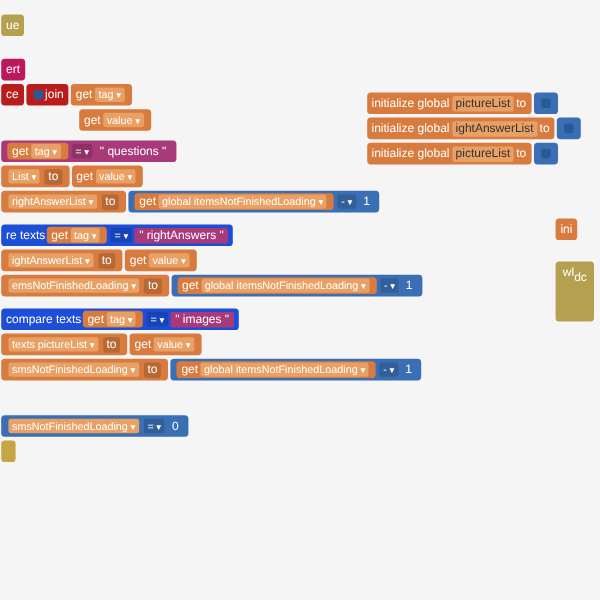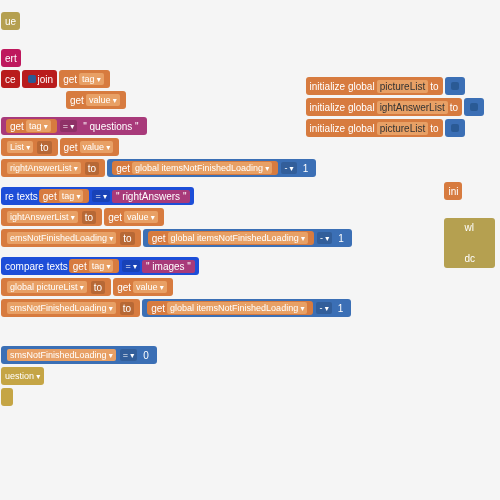--- a/index.html
+++ b/index.html
@@ -131,21 +131,21 @@
       <span class="block orange" style="height:14px">
           <span>get</span>
           <span class="slot dd">tag</span>
         </span>
       <span class="slot-dark dd">=</span>
       <span class="txt">" images "</span>
     </span>
   </div>
   <div class="row">
     <span class="block orange">
-        <span class="slot dd">global pictureList</span>
+        <span class="slot dd">texts pictureList</span>
         <span class="slot-dark">to</span>
       </span>
     <span class="block orange">
         <span>get</span>
         <span class="slot dd">value</span>
       </span>
   </div>
   <div class="row">
     <span class="block orange">
         <span class="slot dd">smsNotFinishedLoading</span>
@@ -160,25 +160,20 @@
       <span class="num">1</span>
     </span>
   </div>
   <div style="height:25px"></div>
   <div class="row">
     <span class="block blue">
       <span class="slot dd" style="background:#e8a065">smsNotFinishedLoading</span>
       <span class="slot-dark dd">=</span>
       <span class="num">0</span>
     </span>
-  </div>
-  <div class="row">
-    <span class="block mustard">
-        <span class="dd">uestion</span>
-      </span>
   </div>
   <div class="row">
     <span class="block mustard" style="width:12px"></span>
   </div>
   <div style="height:8px"></div>
 </div>
 
 <div class="right-col">
   <div class="row">
     <span class="block orange">
@@ -210,17 +205,17 @@
         <span class="dot"></span>
       </span>
   </div>
 </div>
 
 <div class="right-col2">
   <div class="row">
       <span class="block orange">ini</span>
     </div>
   <div style="height:15px"></div>
-  <div class="block olive" style="height:50px;display:flex;flex-direction:column;align-items:flex-start;padding:4px 20px">
+  <div class="block olive" style="height:50px;display:flex;flex-direction:row;align-items:flex-start;padding:4px 6px">
     <span>wl</span>
-    <span style="margin-top:20px">dc</span>
+    <span style="margin-top:4px">dc</span>
   </div>
 </div>
 
 </body></html>

